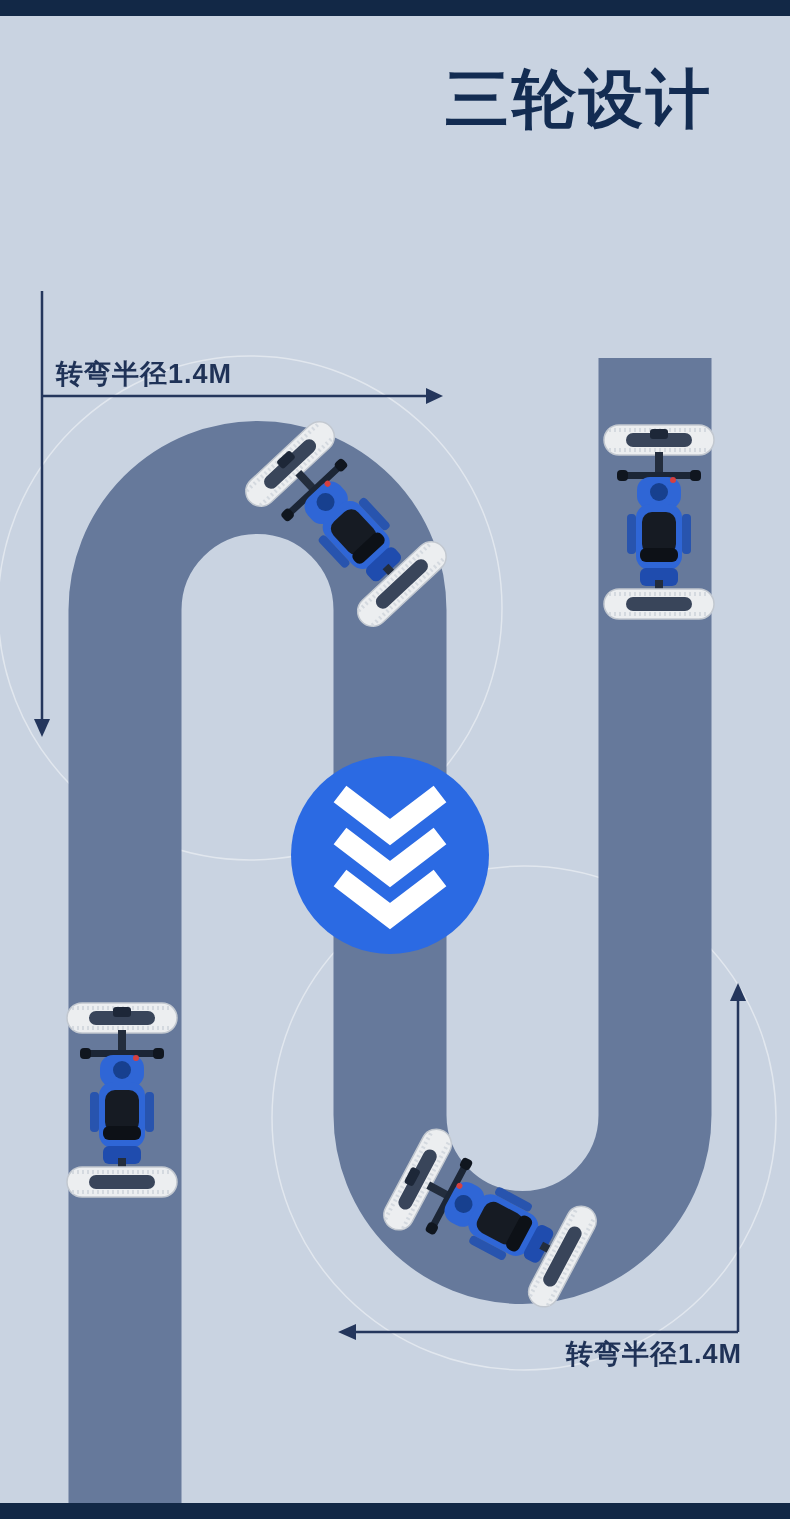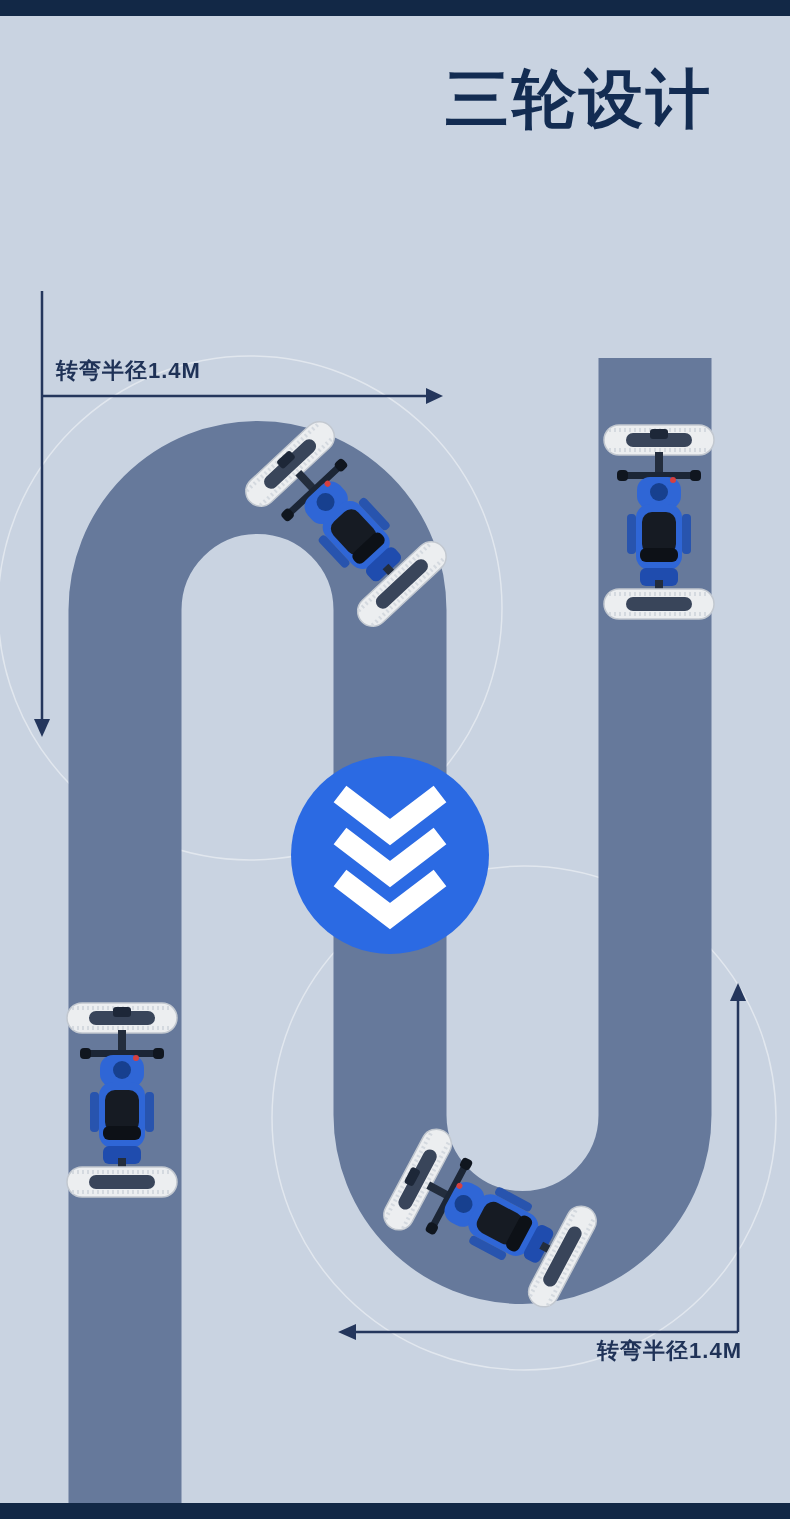--- a/index.html
+++ b/index.html
@@ -17,21 +17,21 @@
   .frame-bar.bottom { bottom: 0; }
   .title-wrap {
     position: absolute; top: 52px; left: 0; width: 700px;
     text-align: right; color: #132c52;
     font-weight: 900; font-size: 64px; letter-spacing: 3px;
     line-height: 94px; z-index: 4; margin-left: 13px;
   }
   .diagram-svg { position: absolute; top: 0; left: 0; z-index: 2; }
   .dim-label {
     position: absolute; color: #1f3257;
-    font-size: 22px; font-weight: 600; letter-spacing: 1px;
+    font-size: 27px; font-weight: 600; letter-spacing: 1px;
     z-index: 5; white-space: nowrap;
   }
   .dim-label.top-left { left: 56px; top: 356px; }
   .dim-label.bottom-right { right: 48px; top: 1336px; }
 </style>
 </head>
 <body>
 
 <div class="frame-bar top"></div>
 

